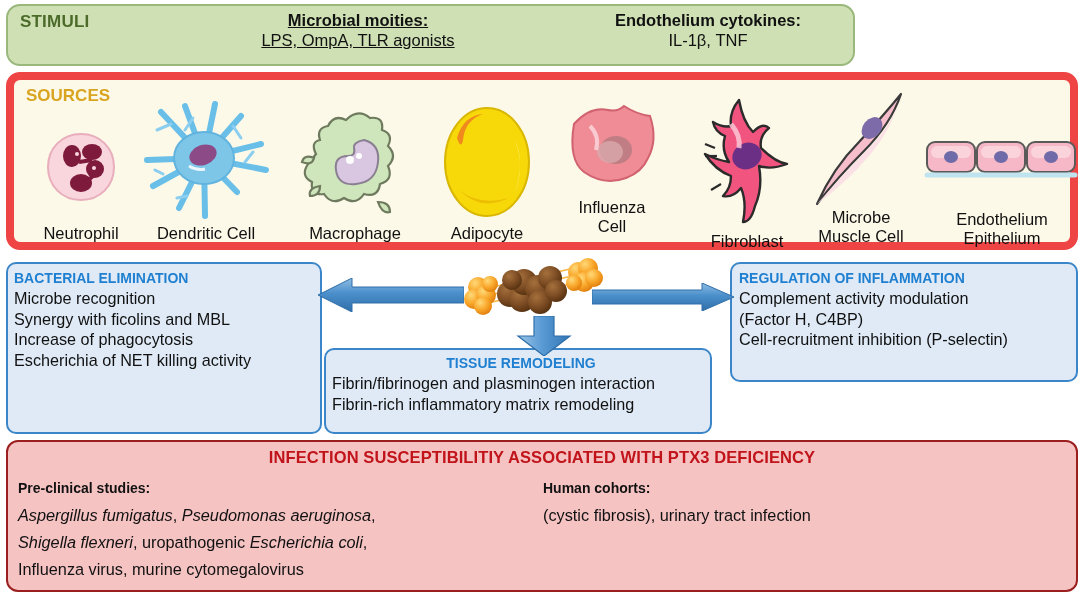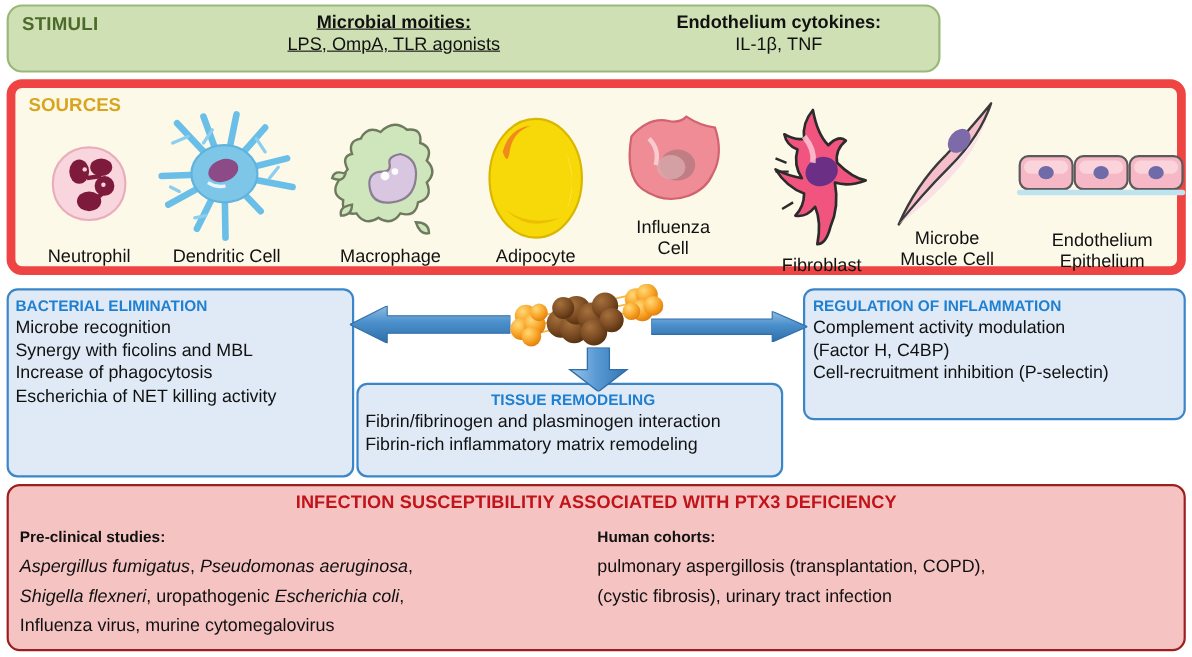--- a/index.html
+++ b/index.html
@@ -346,16 +346,15 @@
 
   <div class="inf-col" id="inf-col-0">
     <div class="inf-h">Pre-clinical studies:</div>
     <div class="inf-l"><i>Aspergillus fumigatus</i><span>, </span><i>Pseudomonas aeruginosa</i><span>,</span></div>
     <div class="inf-l"><i>Shigella flexneri</i><span>, uropathogenic </span><i>Escherichia coli</i><span>,</span></div>
     <div class="inf-l"><span>Influenza virus, murine cytomegalovirus</span></div>
   </div>
 
   <div class="inf-col" id="inf-col-1">
     <div class="inf-h">Human cohorts:</div>
-    <div class="inf-l"><span>pulmonary aspergillosis (transplantation, COPD),</span></div>
     <div class="inf-l"><span>(cystic fibrosis), urinary tract infection</span></div>
   </div>
 </div>
 
 </body></html>

